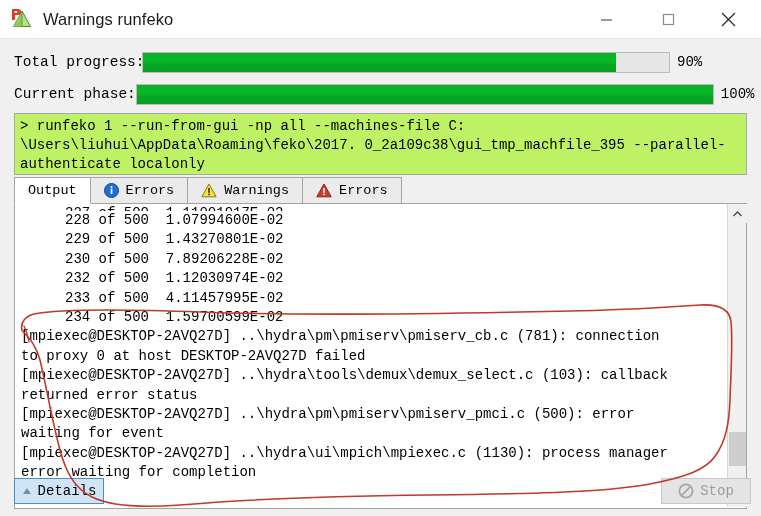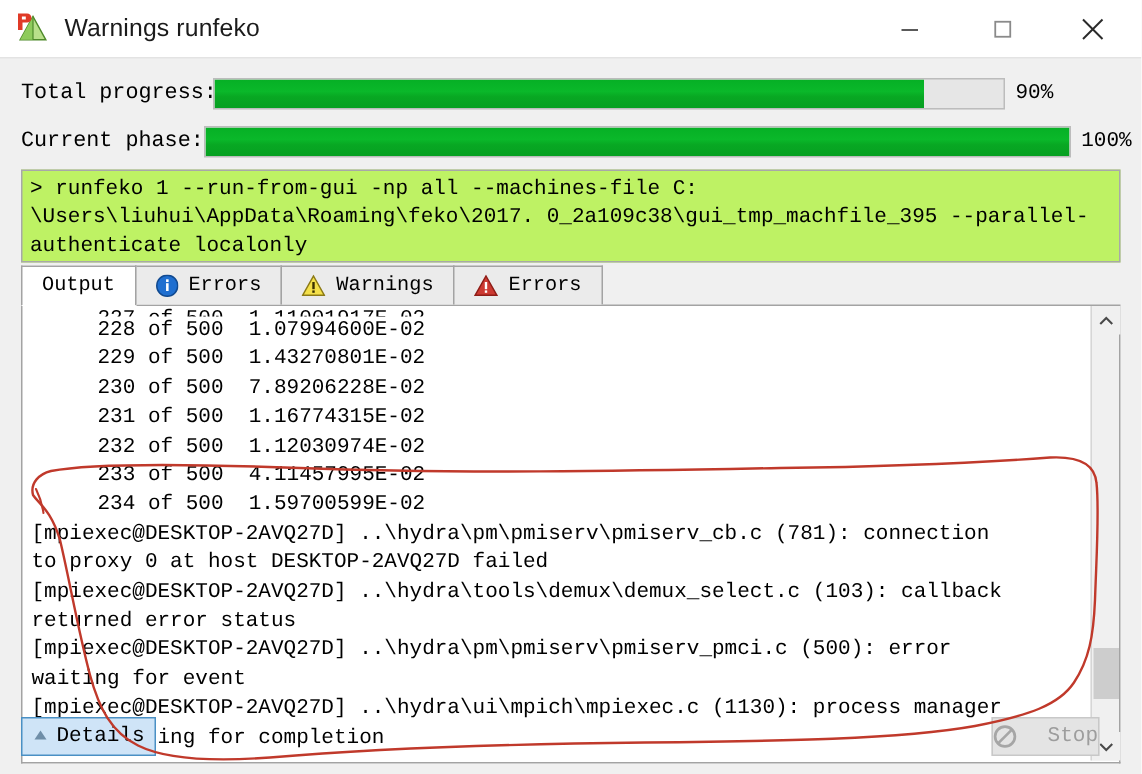--- a/index.html
+++ b/index.html
@@ -200,25 +200,24 @@
   #btn-details .tri { margin-right: 6px; }
   #btn-ok {
     left: 557px; top: 477px; width: 94px; height: 28px;
     background: #e7e7e7;
     border: 2px solid #1a7fc1;
     color: #c2410c;
     margin-top: 39px;
   }
   #btn-ok .ticon { margin-right: 6px; display: flex; align-items: center; }
   #btn-stop {
-    left: 661px; top: 478px; width: 72px; height: 26px;
+    left: 661px; top: 478px; width: 90px; height: 26px;
     background: #e4e4e4;
     border: 1px solid #c8c8c8;
     color: #9d9d9d;
-    justify-content: space-between;
   }
   #btn-stop .ticon { margin-right: 6px; display: flex; align-items: center; }
 
   
   #annot {
     position: absolute; left: 0; top: 0;
     width: 761px; height: 516px;
     pointer-events: none;
     z-index: 50;
   }
@@ -317,21 +316,20 @@
         <span>Errors</span>
       </div>
     </div>
 
     <div id="logframe">
       <div id="logtext">
         <div class="logline num clip">227 of 500  1.11001917E-02</div>
         <div class="logline num">228 of 500  1.07994600E-02</div>
         <div class="logline num">229 of 500  1.43270801E-02</div>
         <div class="logline num">230 of 500  7.89206228E-02</div>
-        <div class="logline num">231 of 500  1.16774315E-02</div>
         <div class="logline num">232 of 500  1.12030974E-02</div>
         <div class="logline num">233 of 500  4.11457995E-02</div>
         <div class="logline num">234 of 500  1.59700599E-02</div>
         <div class="logline">[mpiexec@DESKTOP-2AVQ27D] ..\hydra\pm\pmiserv\pmiserv_cb.c (781): connection</div>
         <div class="logline">to proxy 0 at host DESKTOP-2AVQ27D failed</div>
         <div class="logline">[mpiexec@DESKTOP-2AVQ27D] ..\hydra\tools\demux\demux_select.c (103): callback</div>
         <div class="logline">returned error status</div>
         <div class="logline">[mpiexec@DESKTOP-2AVQ27D] ..\hydra\pm\pmiserv\pmiserv_pmci.c (500): error</div>
         <div class="logline">waiting for event</div>
         <div class="logline">[mpiexec@DESKTOP-2AVQ27D] ..\hydra\ui\mpich\mpiexec.c (1130): process manager</div>

